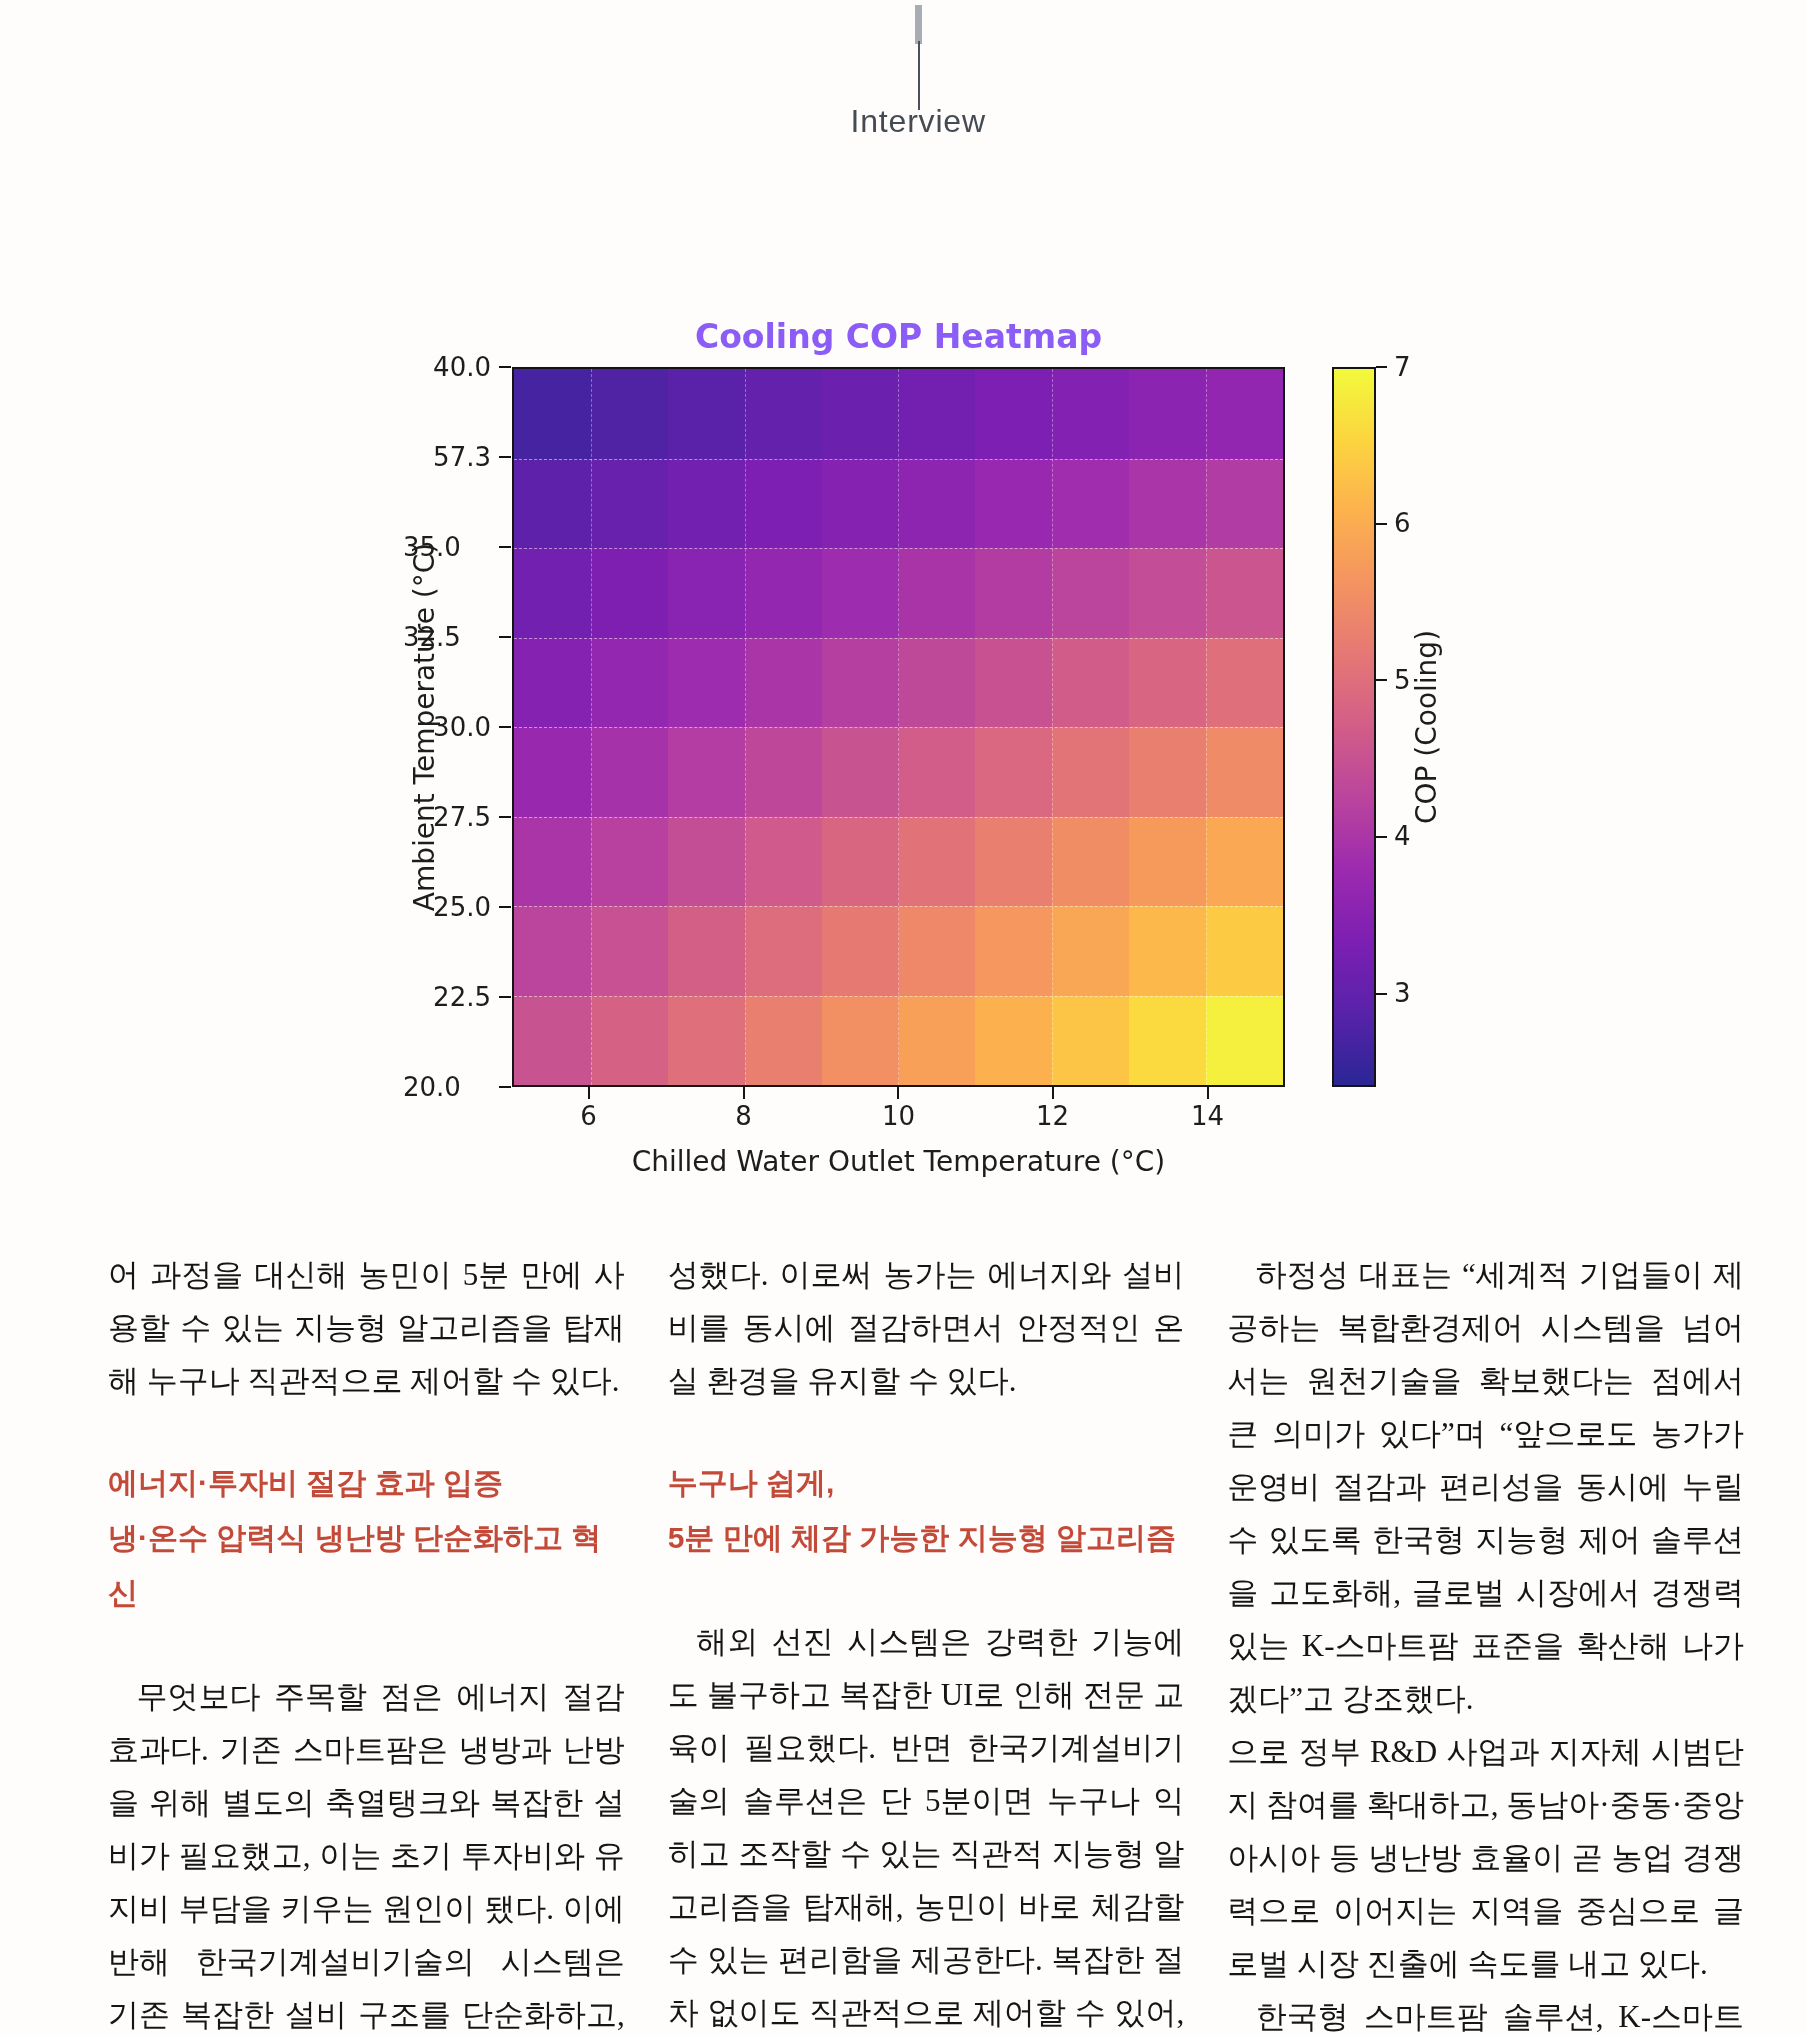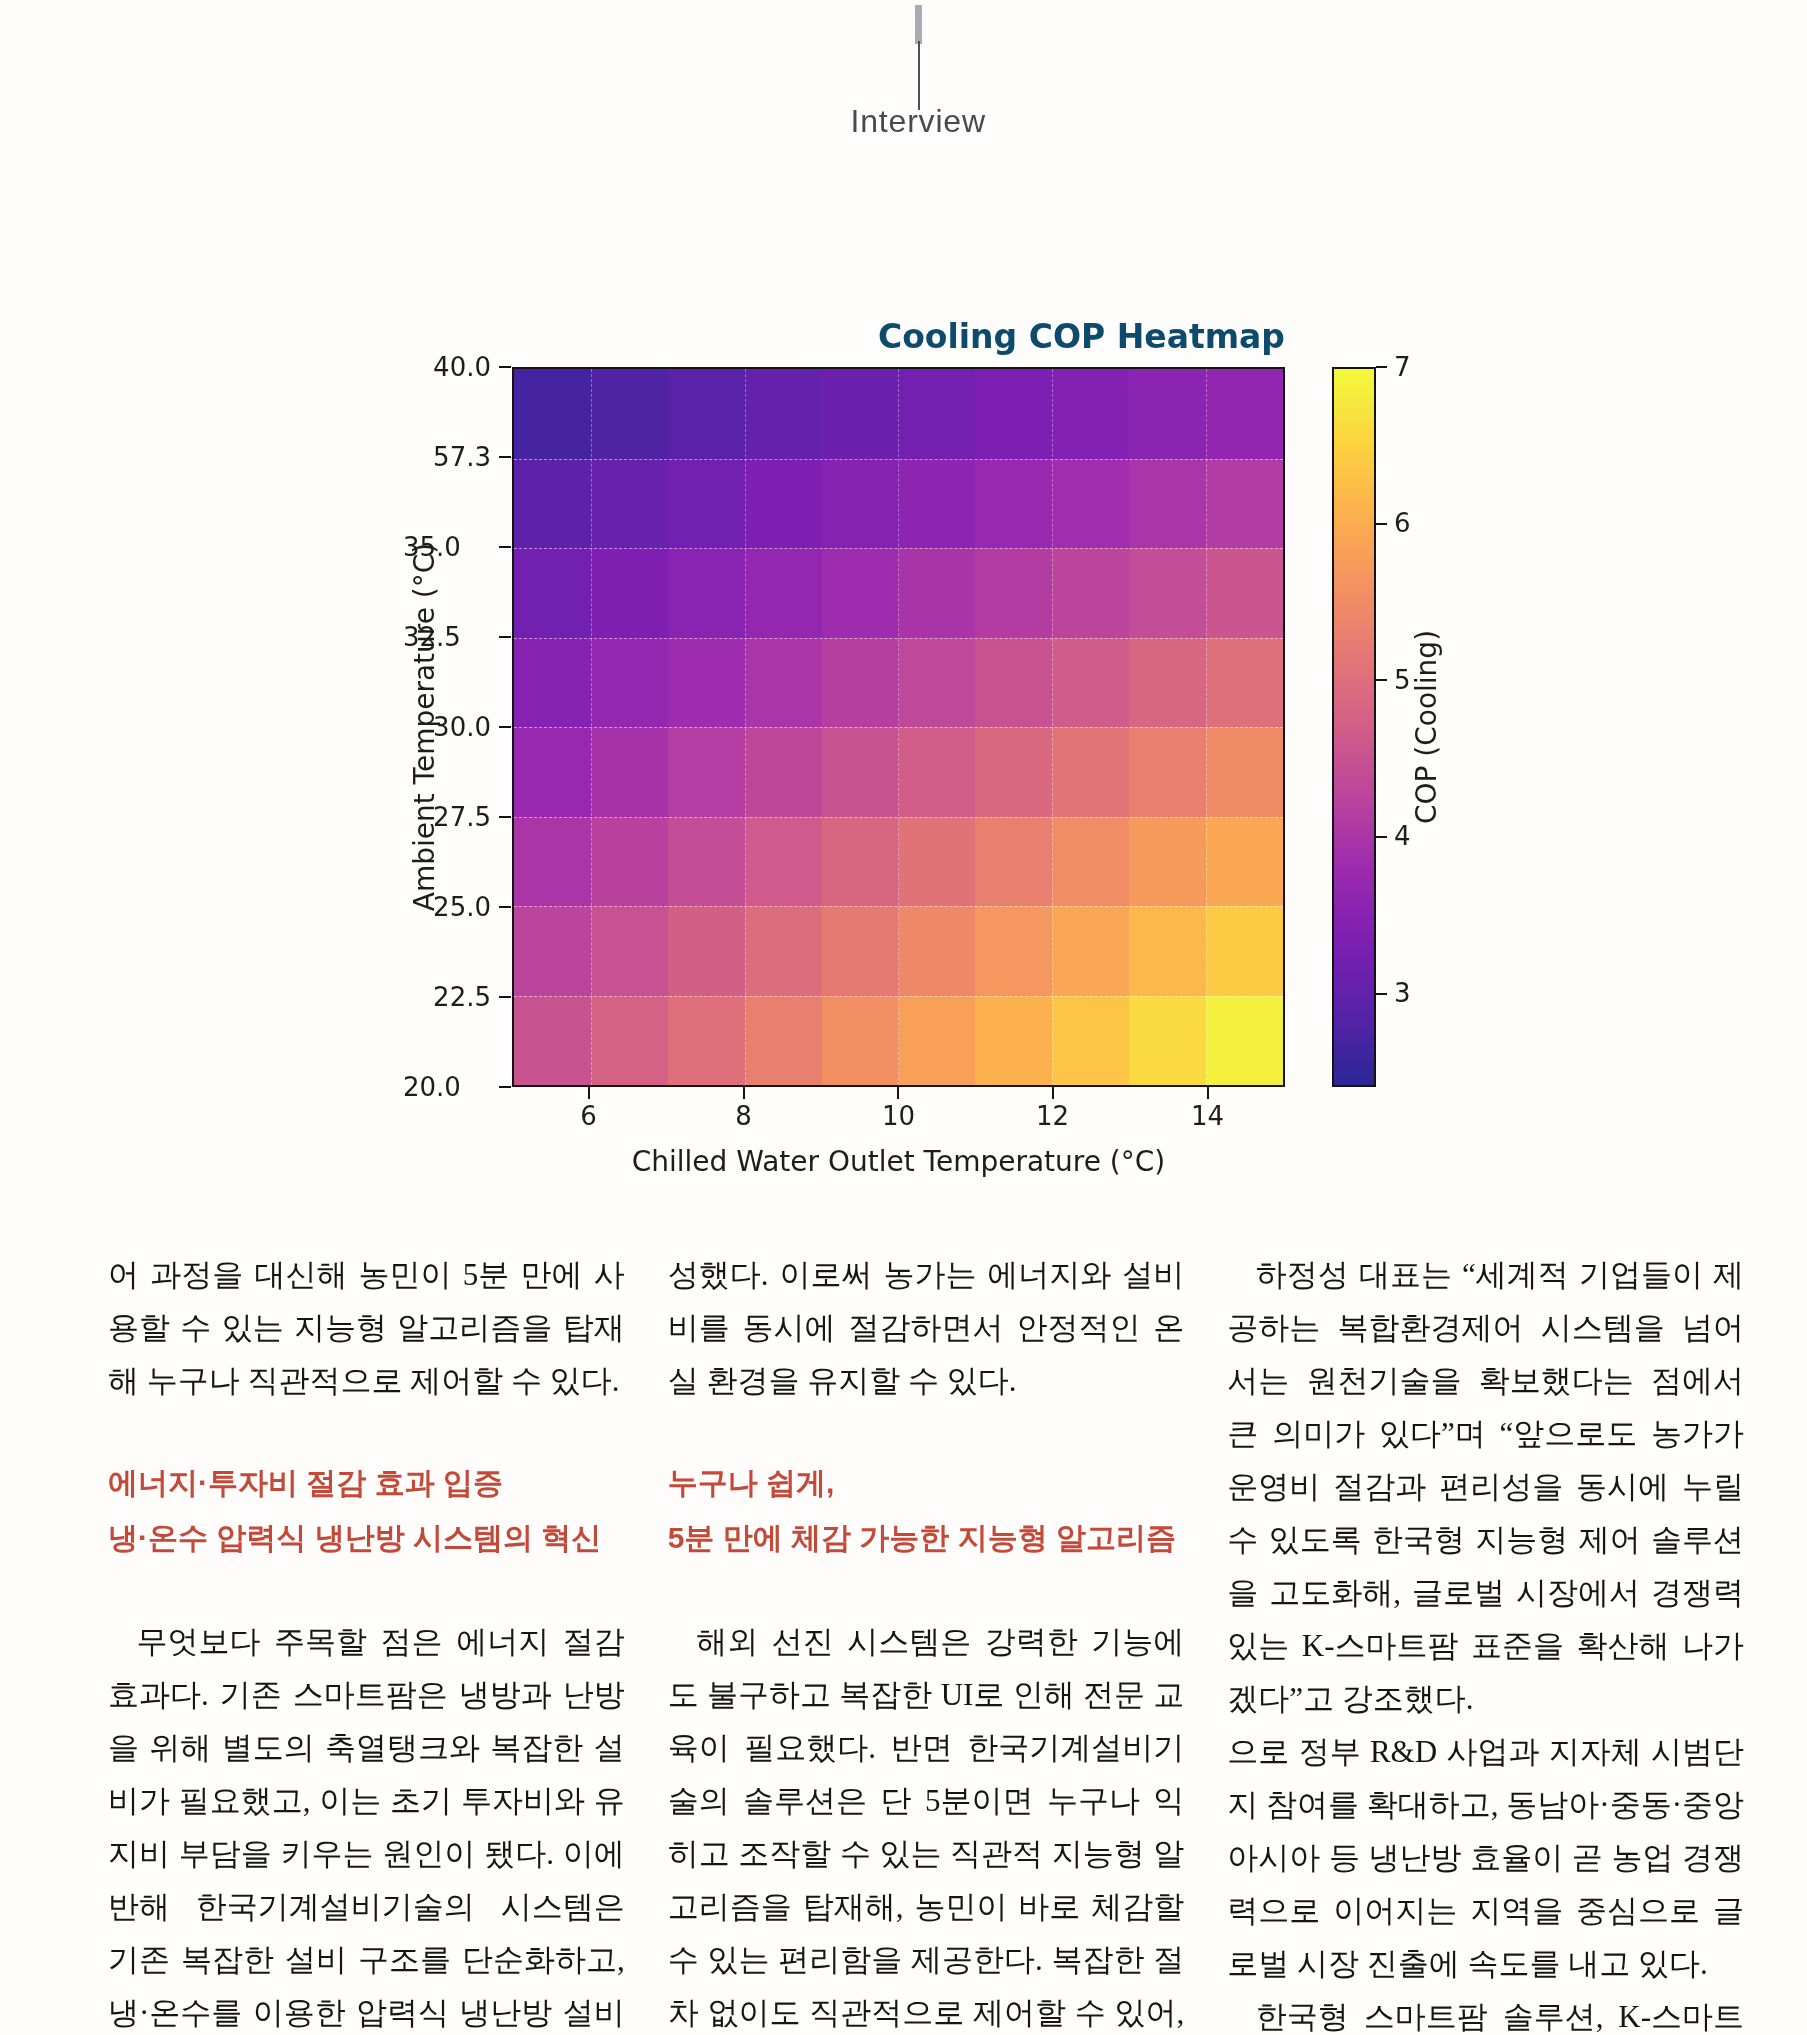--- a/index.html
+++ b/index.html
@@ -5,22 +5,22 @@
   html,body{margin:0;padding:0;background:#e9e9e9;}
   .page{position:relative;width:1807px;height:2781px;background:#fefdfb;overflow:hidden;
         font-family:"Liberation Serif","DejaVu Serif",serif;color:#1b1b1b;}
   
   .crop-thick{position:absolute;left:915px;top:4.9px;width:7.3px;height:39px;background:#a9adb3;}
   .crop-thin{position:absolute;left:918px;top:41px;width:2px;height:69px;background:#4c5157;}
   .section-header{position:absolute;left:14.7px;top:103px;width:1807px;text-align:center;
         font-family:"Liberation Sans","DejaVu Sans",sans-serif;font-weight:400;
         font-size:32px;letter-spacing:0.8px;color:#454b53;}
   
-  .chart-title{position:absolute;left:512px;top:317px;width:773px;text-align:right;
-        font-family:"DejaVu Sans","Liberation Sans",sans-serif;font-weight:600;font-size:33px;color:#0c4a6e;}
+  .chart-title{position:absolute;left:512px;top:317px;width:773px;text-align:center;
+        font-family:"DejaVu Sans","Liberation Sans",sans-serif;font-weight:600;font-size:33px;color:#8b5cf6;}
   .plot{position:absolute;left:512px;top:367px;width:773px;height:720px;box-sizing:border-box;
         border:2px solid #141414;}
   .cellgrid{position:absolute;left:0;top:0;right:0;bottom:0;display:grid;
         grid-template-columns:repeat(10,1fr);grid-template-rows:repeat(8,1fr);}
   .gridline-h{position:absolute;left:0;right:0;height:0;border-top:1.2px dashed rgba(255,255,255,.5);}
   .gridline-v{position:absolute;top:0;bottom:0;width:0;border-left:1.2px dashed rgba(255,255,255,.35);}
   .ticklabel{position:absolute;font-family:"DejaVu Sans","Liberation Sans",sans-serif;
         font-size:26px;color:#1d1d1d;line-height:29px;}
   .tickmark{position:absolute;background:#141414;}
   .axis-label{position:absolute;font-family:"DejaVu Sans","Liberation Sans",sans-serif;
@@ -198,21 +198,21 @@
       <div class="tickmark" style="left: 1376px; top: 993px; width: 11.4px; height: 2px;"></div>
       <div class="ticklabel" style="left: 1394px; top: 979px; width: 49px;">3</div>
     </div>
   <div class="axis-label cbar-label">COP (Cooling)</div>
 
   <div class="article" id="article">
       <div class="col">
         <p class="para">어 과정을 대신해 농민이 5분 만에 사용할 수 있는 지능형 알고리즘을 탑재해 누구나 직관적으로 제어할 수 있다.</p>
         <div class="heading">
           <div>에너지·투자비 절감 효과 입증</div>
-          <div>냉·온수 압력식 냉난방 시스템의 혁신</div>
+          <div>냉·온수 압력식 냉난방 단순화하고 혁신</div>
         </div>
         <p class="para indent">무엇보다 주목할 점은 에너지 절감 효과다. 기존 스마트팜은 냉방과 난방을 위해 별도의 축열탱크와 복잡한 설비가 필요했고, 이는 초기 투자비와 유지비 부담을 키우는 원인이 됐다. 이에 반해 한국기계설비기술의 시스템은 기존 복잡한 설비 구조를 단순화하고, 냉·온수를 이용한 압력식 냉난방 설비와 단일 축열탱크 기반 운전을 결합했다. 이로써 복잡했던 설비 구조가 단순화되면서 기계설비 투자비를 약 20% 절감할 수 있었고, 유지관리 비용 역시 크게 줄었다. 한국기계설비기술의 솔루션은 ▲공기열·지열 히트펌프 ▲AI 기반 최적 제어 알고리즘을 적용해 냉난방 에너지 사용량을 기존 대비 20~30% 절감효과를 달</p>
       </div>
       <div class="col">
         <p class="para">성했다. 이로써 농가는 에너지와 설비비를 동시에 절감하면서 안정적인 온실 환경을 유지할 수 있다.</p>
         <div class="heading">
           <div>누구나 쉽게,</div>
           <div>5분 만에 체감 가능한 지능형 알고리즘</div>
         </div>
         <p class="para indent">해외 선진 시스템은 강력한 기능에도 불구하고 복잡한 UI로 인해 전문 교육이 필요했다. 반면 한국기계설비기술의 솔루션은 단 5분이면 누구나 익히고 조작할 수 있는 직관적 지능형 알고리즘을 탑재해, 농민이 바로 체감할 수 있는 편리함을 제공한다. 복잡한 절차 없이도 직관적으로 제어할 수 있어, 농업 현장에서 즉각적인 체감 효과를 제공한다는 점에서 차별성이 크다.</p>

